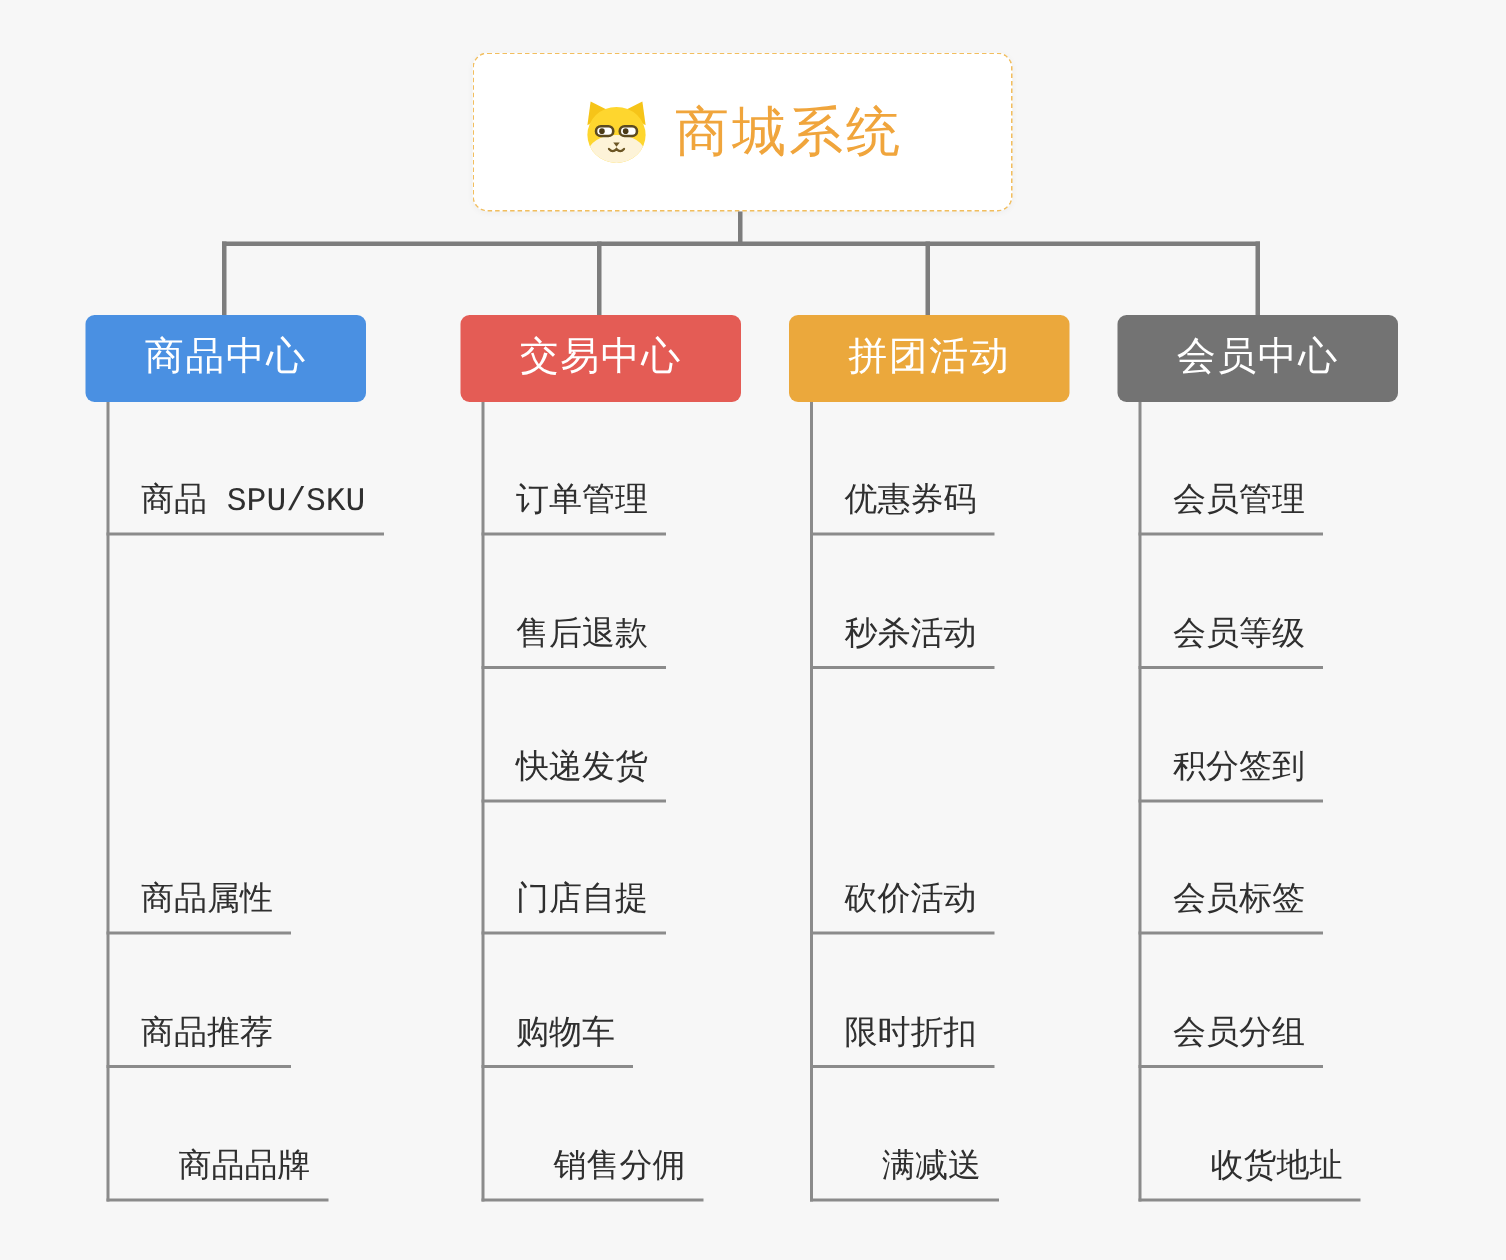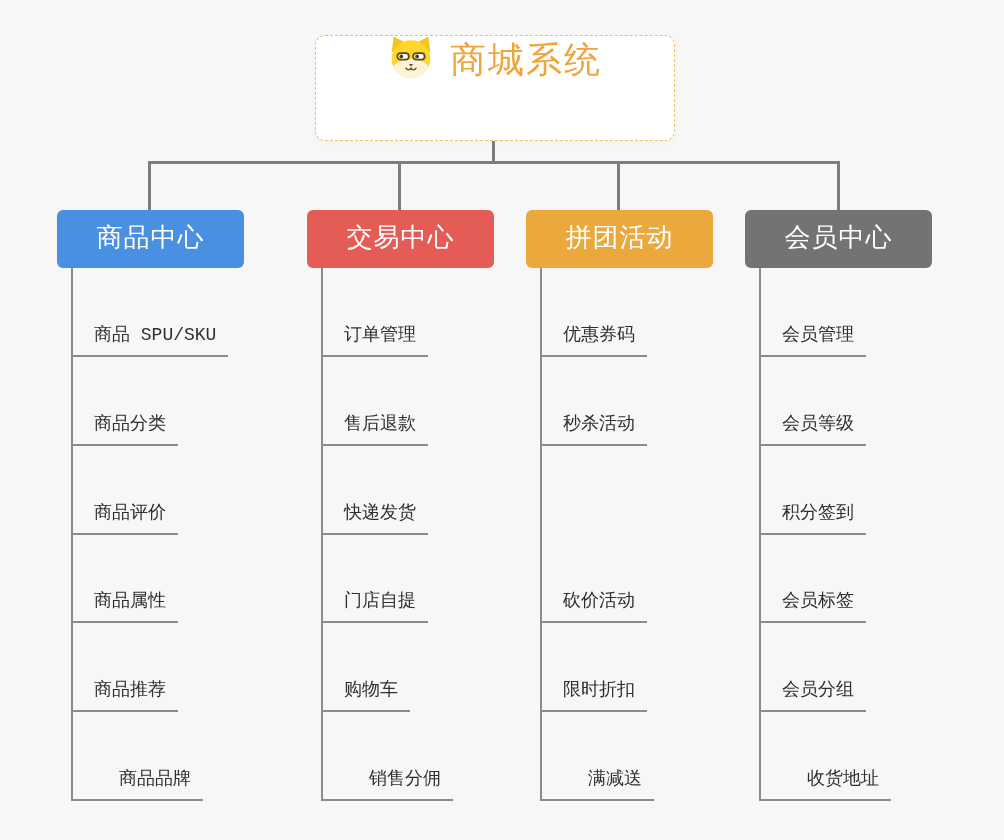--- a/index.html
+++ b/index.html
@@ -4,21 +4,21 @@
 <style>
   html,body{margin:0;padding:0;background:#f7f7f7;}
   body{font-family:"Liberation Sans","DejaVu Sans",sans-serif;}
   .stage{position:relative;width:1004px;height:840px;background:#f7f7f7;overflow:hidden;}
 
   
   .root-node{
     position:absolute;left:315px;top:35px;width:360px;height:106px;
     background:#ffffff;border:1px dashed #f2be5e;border-radius:10px;
     box-shadow:0 1px 4px rgba(0,0,0,0.04);
-    display:flex;align-items:flex-start;justify-content:center;gap:16px;
+    display:flex;align-items:center;justify-content:center;gap:16px;
     box-sizing:border-box;
   }
   .root-title{font-size:36px;color:#f0a53c;letter-spacing:2px;}
 
   
   .line{position:absolute;background:#7d7d7d;}
   .v-trunk{left:492px;top:141px;width:3px;height:22px;}
   .h-bar{left:148px;top:161px;width:692px;height:3px;}
   .drop{top:161px;width:3px;height:49px;}
   .drop-1{left:148px;} .drop-2{left:398px;} .drop-3{left:617px;} .drop-4{left:837px;}
@@ -33,21 +33,21 @@
   }
   .branch-1 .branch-node{background:#4a90e2;}
   .branch-2 .branch-node{background:#e45c55;}
   .branch-3 .branch-node{background:#eba83c;}
   .branch-4 .branch-node{background:#737373;}
 
   .spine{position:absolute;left:14px;top:58px;width:2px;height:533px;background:#8b8b8b;}
 
   .leaf{
     position:absolute;left:14px;display:inline-block;white-space:nowrap;
-    font-size:18px;color:#2f2f2f;
+    font-size:22px;color:#2f2f2f;
     padding:0 12px 4px 23px;border-bottom:2px solid #8b8b8b;
     line-height:32px;cursor:pointer;
   }
   .leaf-1{top:109px;} .leaf-2{top:198px;} .leaf-3{top:287px;}
   .leaf-4{top:375px;} .leaf-5{top:464px;} .leaf-6{top:553px;padding-left:48px;}
 
   .dog{width:46px;height:43px;flex:0 0 auto;}
 </style>
 </head>
 <body>
@@ -79,22 +79,20 @@
   <div class="line h-bar"></div>
   <div class="line drop drop-1"></div>
   <div class="line drop drop-2"></div>
   <div class="line drop drop-3"></div>
   <div class="line drop drop-4"></div>
 
   <div class="branch branch-1">
     <div class="branch-node">商品中心</div>
     <div class="spine"></div>
     <div class="leaf leaf-1">商品 SPU/SKU</div>
-    <div class="leaf leaf-2">商品分类</div>
-    <div class="leaf leaf-3">商品评价</div>
     <div class="leaf leaf-4">商品属性</div>
     <div class="leaf leaf-5">商品推荐</div>
     <div class="leaf leaf-6">商品品牌</div>
   </div>
 
   <div class="branch branch-2">
     <div class="branch-node">交易中心</div>
     <div class="spine"></div>
     <div class="leaf leaf-1">订单管理</div>
     <div class="leaf leaf-2">售后退款</div>

